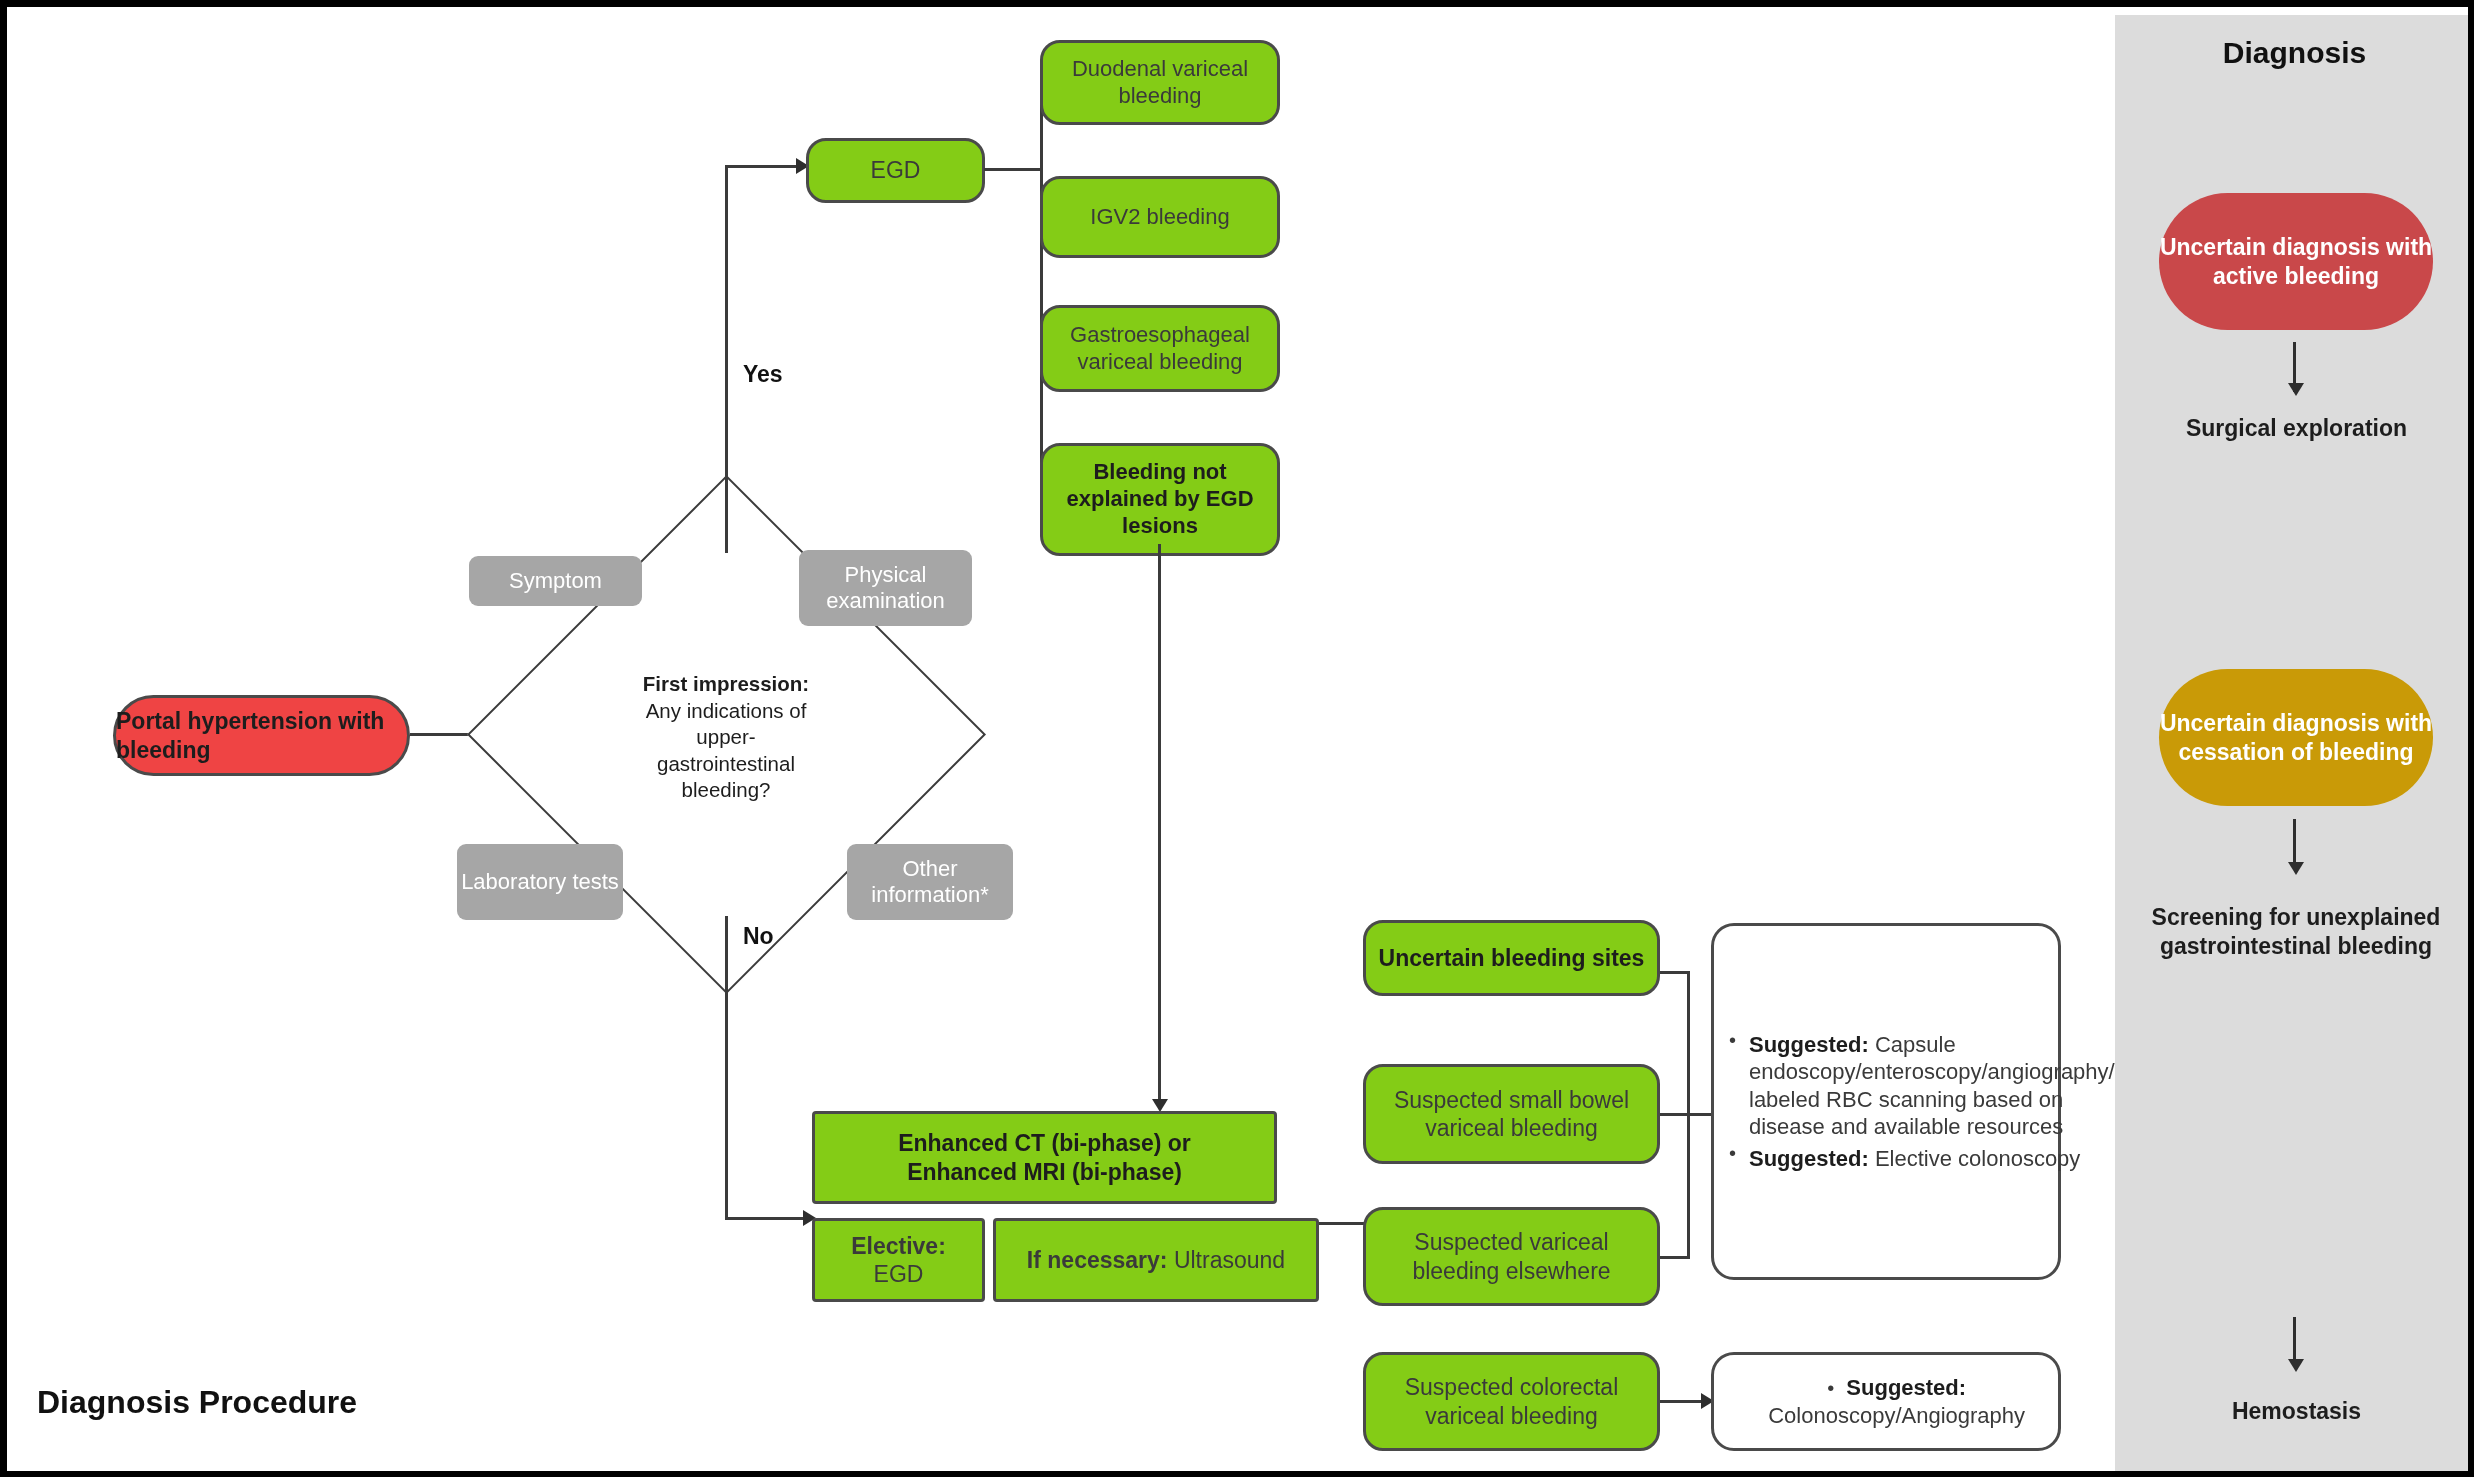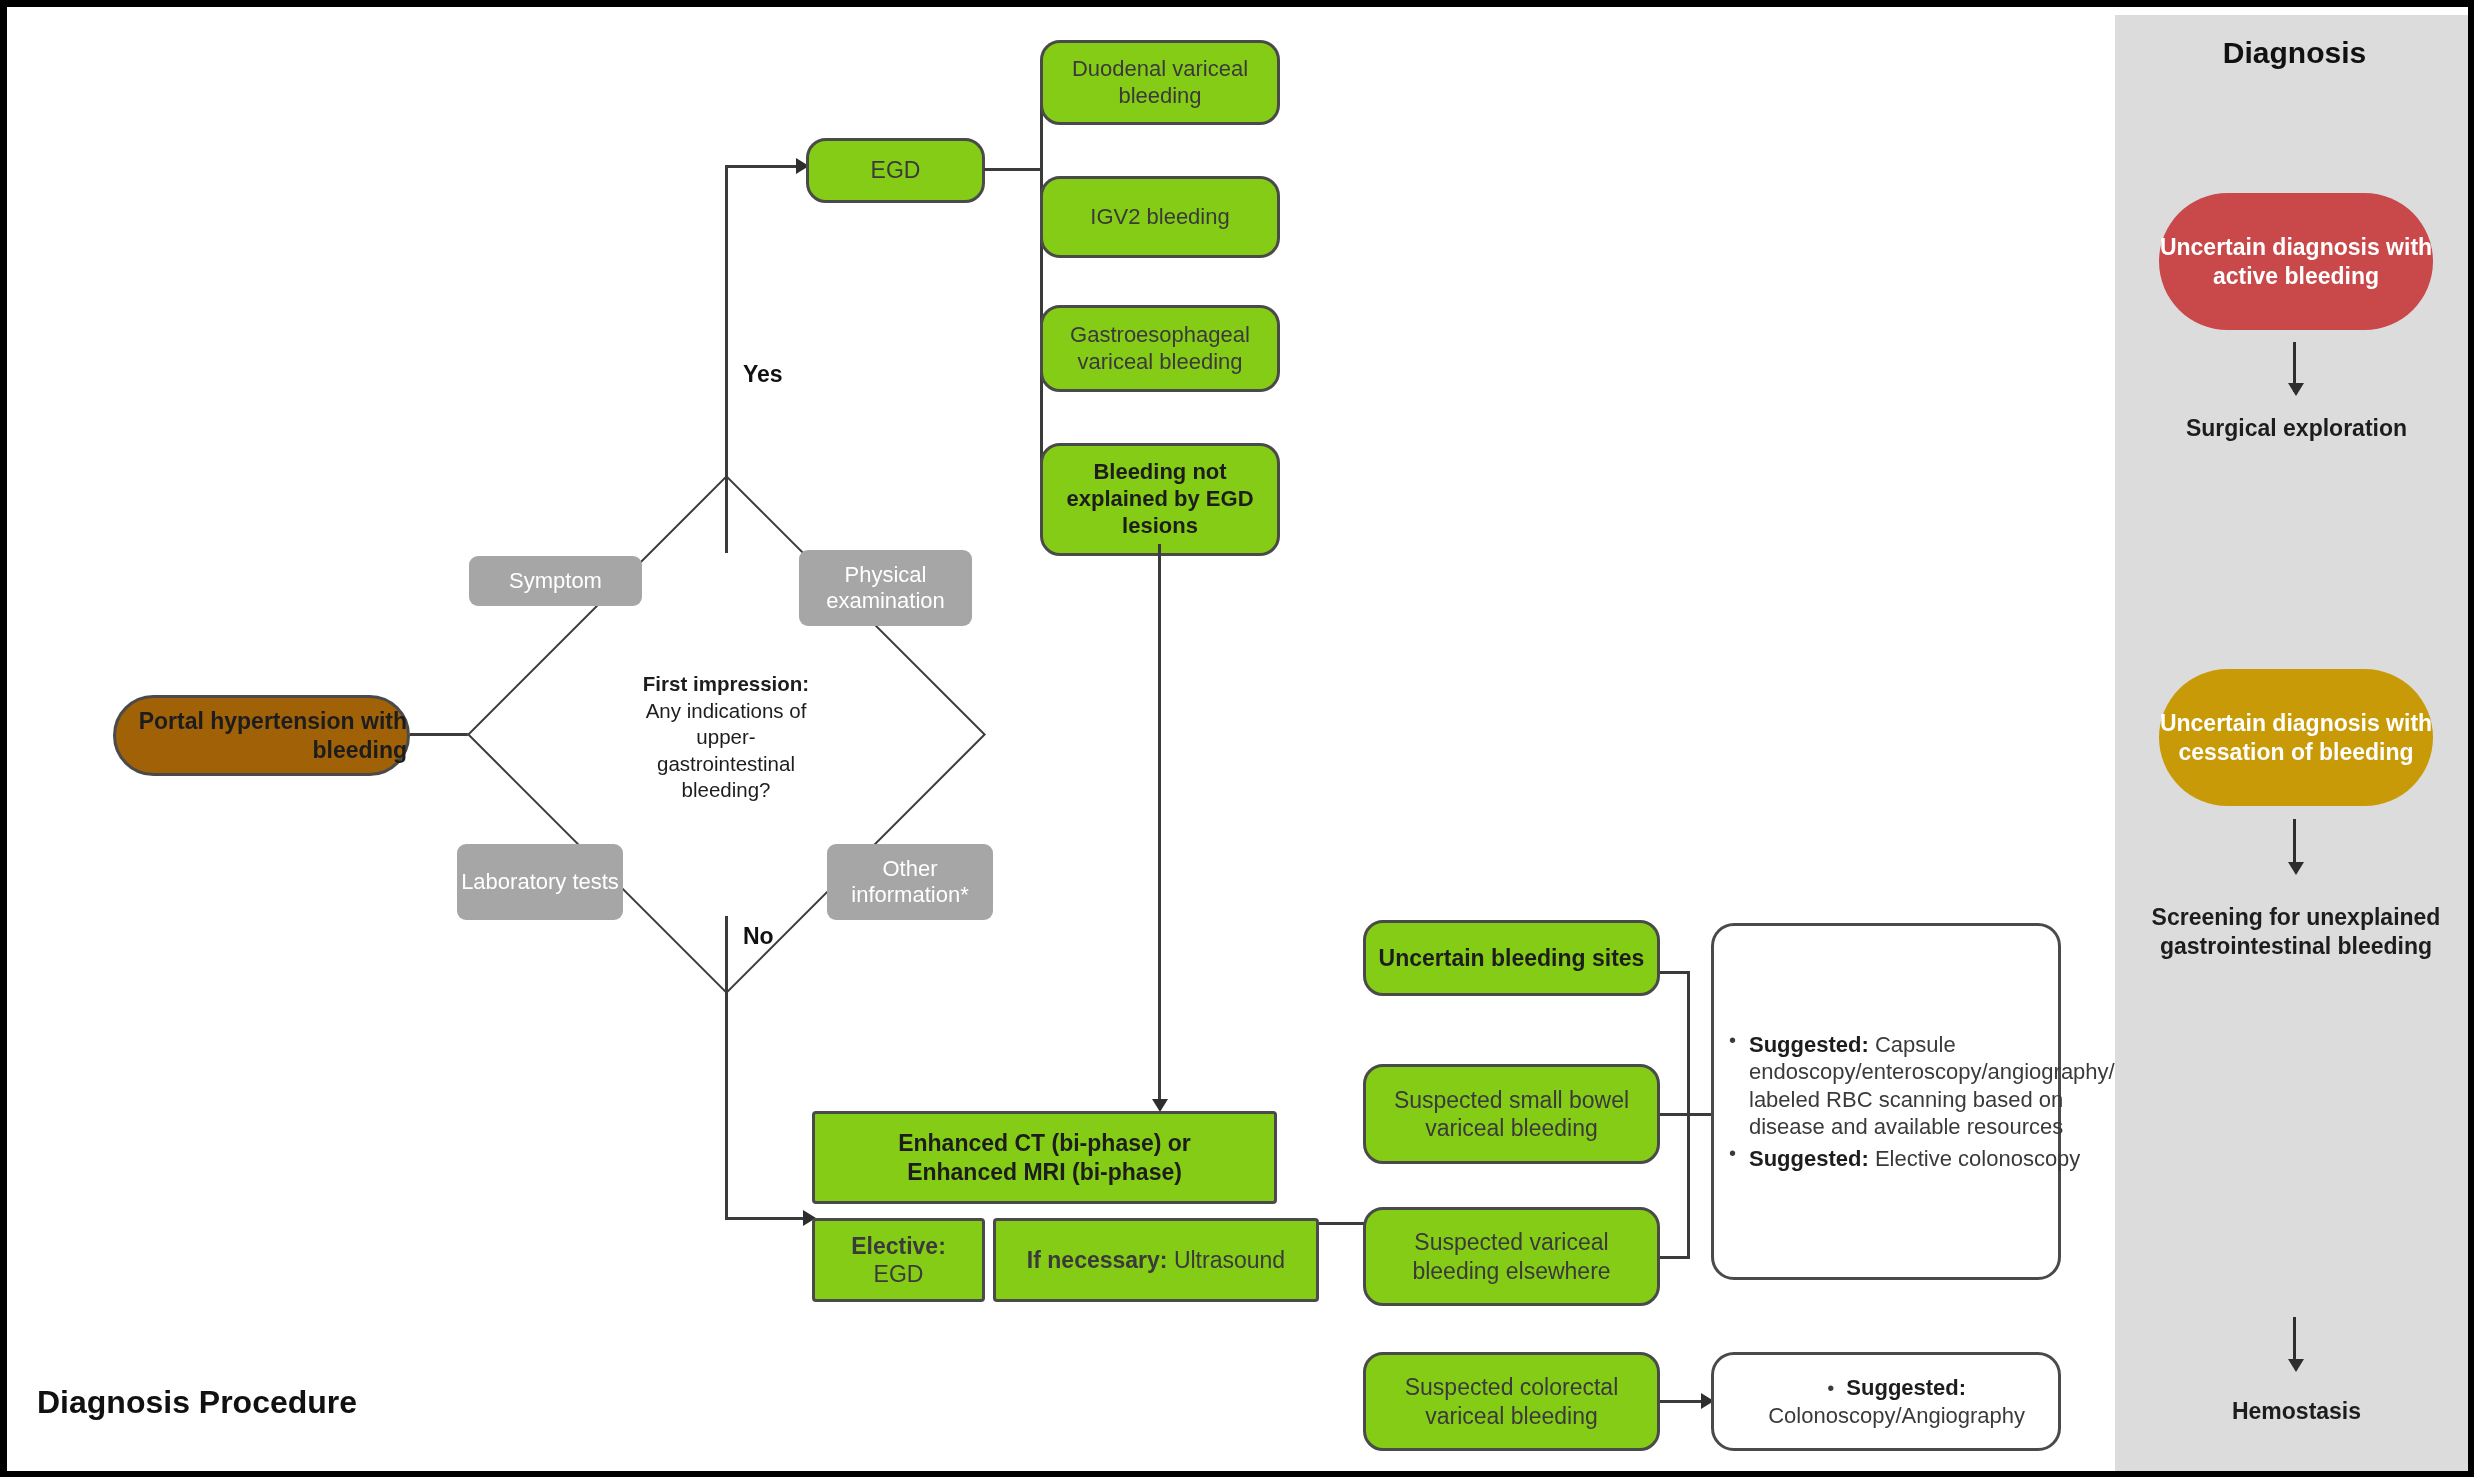--- a/index.html
+++ b/index.html
@@ -27,22 +27,22 @@
     line-height:1.22;
   }
   .node.rounded{ border-radius:20px; }
   .node.sq{ border-radius:4px; }
   .node.bold{ font-weight:bold; color:#1d1d1d; }
   .node .inner{ padding:3px 10.6px; width:100%; }
 
   
   .pill{
     position:absolute;box-sizing:border-box;
-    background:#a16207;border:3px solid #4a4a4a;border-radius:760px;
-    display:flex;align-items:center;justify-content:center;text-align:right;
+    background:#ef4444;border:3px solid #4a4a4a;border-radius:760px;
+    display:flex;align-items:center;justify-content:center;text-align:left;
     font-weight:bold;color:#1d1d1d;line-height:1.25;
   }
 
   
   .chip{
     position:absolute;box-sizing:border-box;
     background:#a6a6a6;border-radius:9px;
     color:#fff;display:flex;align-items:center;justify-content:center;
     text-align:center;line-height:1.2;
   }
@@ -148,21 +148,21 @@
 
   <div class="chip" style="left:462px;top:549px;width:173px;height:50px;font-size:22px;">
     <span>Symptom</span>
   </div>
   <div class="chip" style="left:792px;top:543px;width:173px;height:76px;font-size:22px;">
     <span>Physical examination</span>
   </div>
   <div class="chip" style="left:450px;top:837px;width:166px;height:76px;font-size:22px;">
     <span>Laboratory tests</span>
   </div>
-  <div class="chip" style="left:820px;top:837px;width:166px;height:76px;font-size:22px;">
+  <div class="chip" style="left:840px;top:837px;width:166px;height:76px;font-size:22px;">
     <span>Other information*</span>
   </div>
 
   <div class="ln v" style="left:718px;top:158px;height:388px;"></div>
   <div class="ln h" style="left:718px;top:158px;width:76px;"></div>
   <div class="arrowhead" style="left:789px;top:151px;"></div>
   <div class="edge-label" style="left:736px;top:354px;font-size:23px;">Yes</div>
 
   <div class="node rounded" id="egd-node" style="left:799px;top:131px;width:179px;height:65px;font-size:23px;">
     <span class="inner">EGD</span>

